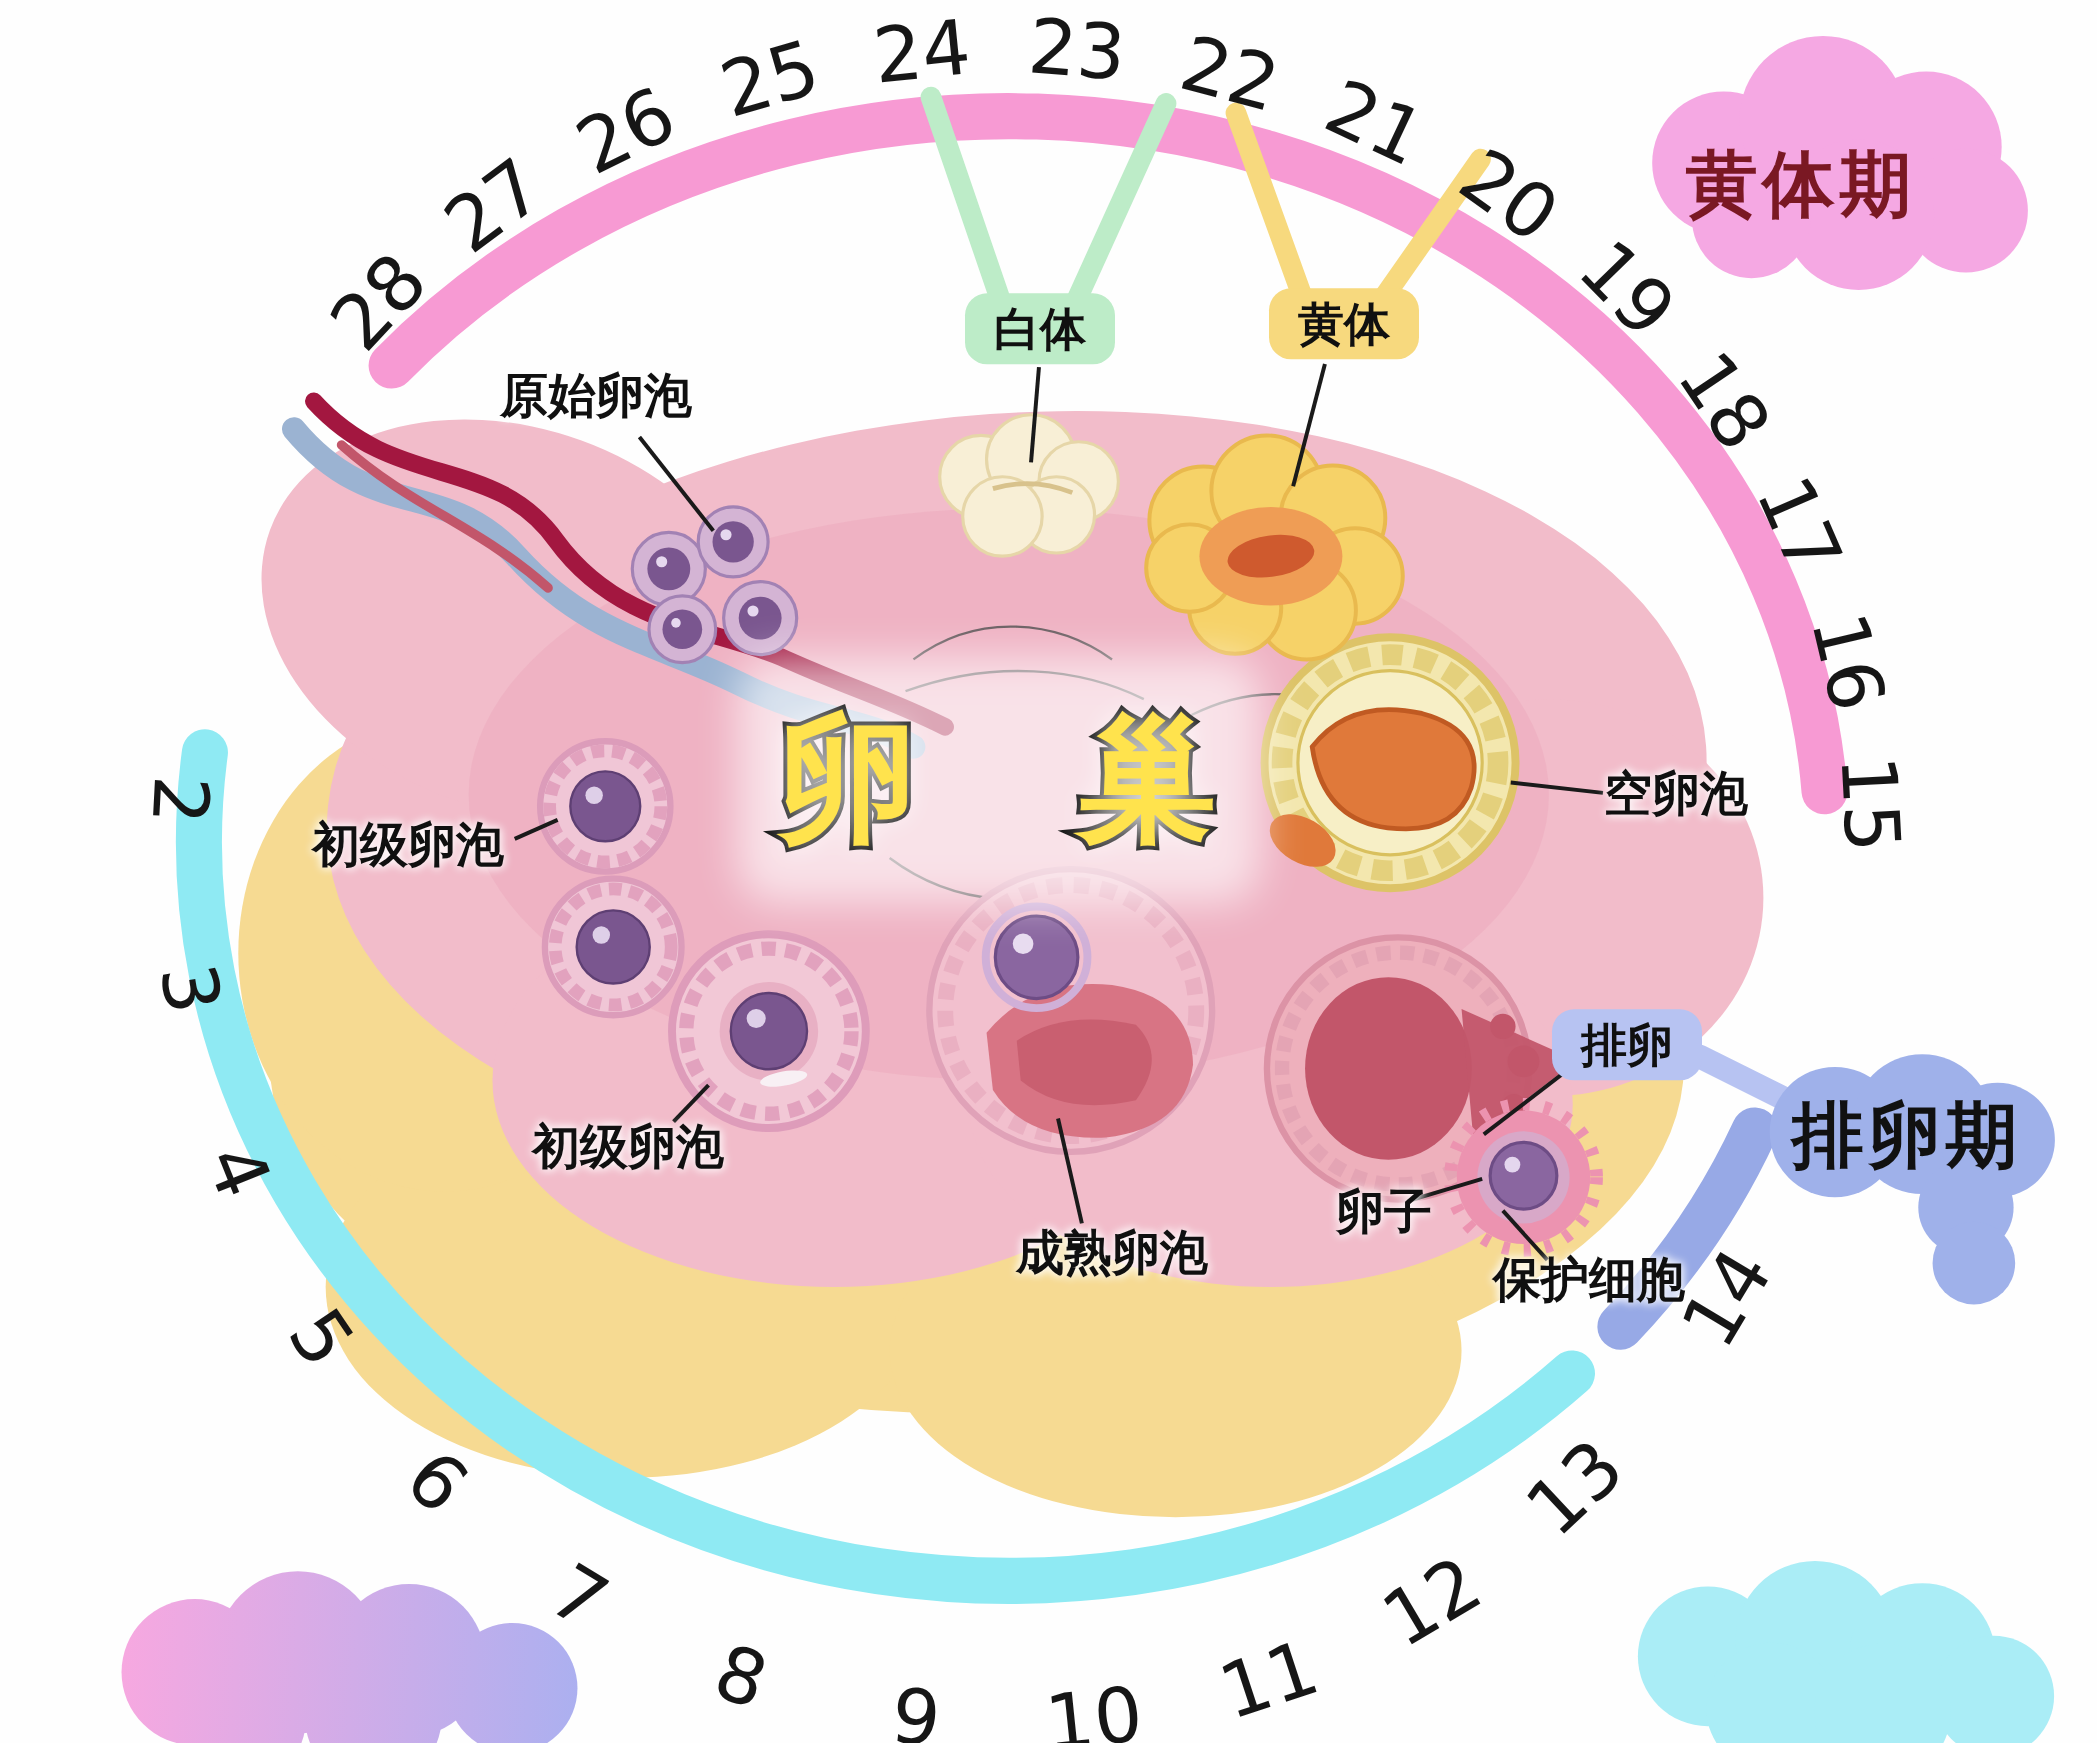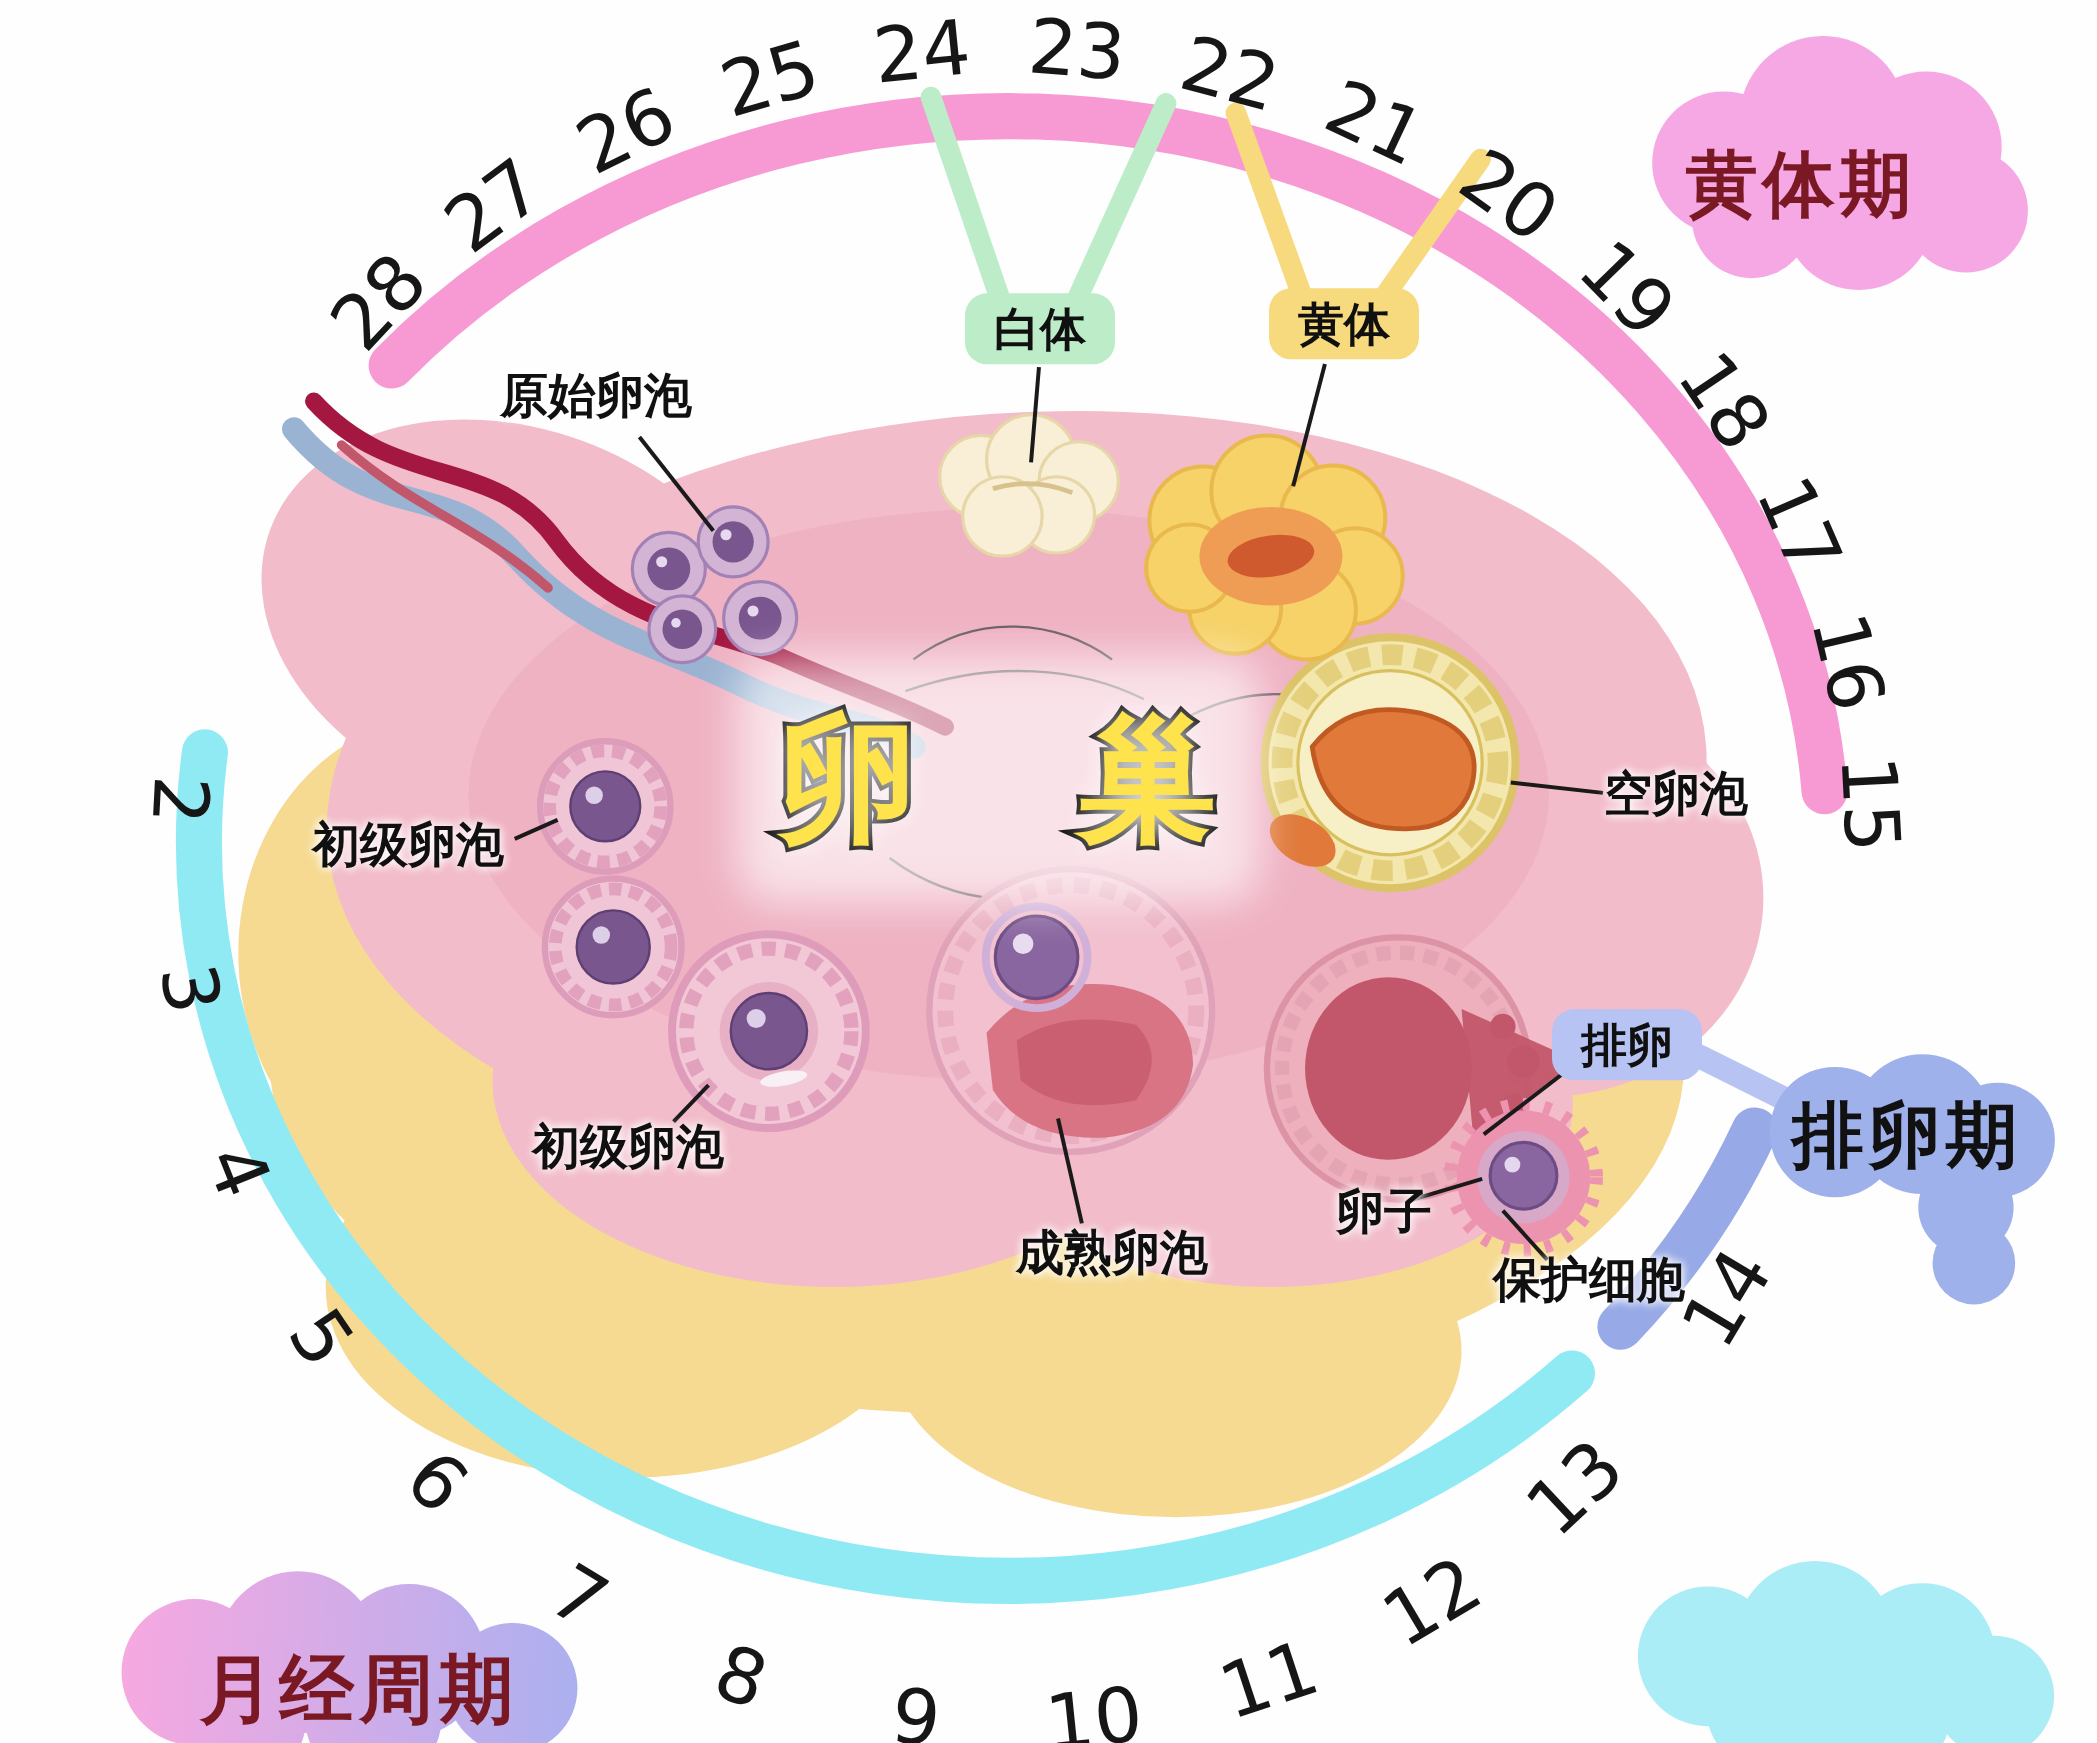--- a/index.html
+++ b/index.html
@@ -281,16 +281,15 @@
   <div class="lbl" style="left:1676px;top:793px;">空卵泡</div>
   <div class="lbl" style="left:1352px;top:1211px;margin-left:32px;">卵子</div>
   <div class="lbl" style="left:1589px;top:1279px;">保护细胞</div>
 
   <div class="lbl-box" style="left:1040px;top:329px;background:var(--albicans_label_bg,#bdecc8);">白体</div>
   <div class="lbl-box" style="left:1344px;top:324px;background:var(--luteum_label_bg,#f7d97e);">黄体</div>
   <div class="lbl-box" style="left:1627px;top:1045px;background:var(--ovulation_label_bg,#b7c3f2);">排卵</div>
 
   <div class="phase" style="left:1758px;top:184px;color:var(--phase_text_dark_red,#7a1823);margin-left:43px;">黄体期</div>
   <div class="phase" style="left:1907px;top:1135px;color:#111;">排卵期</div>
-  <div class="phase" style="left:359px;top:1689px;font-size:75px;color:var(--phase_text_dark_red,#7a1823);">月经周期</div>
 
 </div>
 
 
 </body></html>

